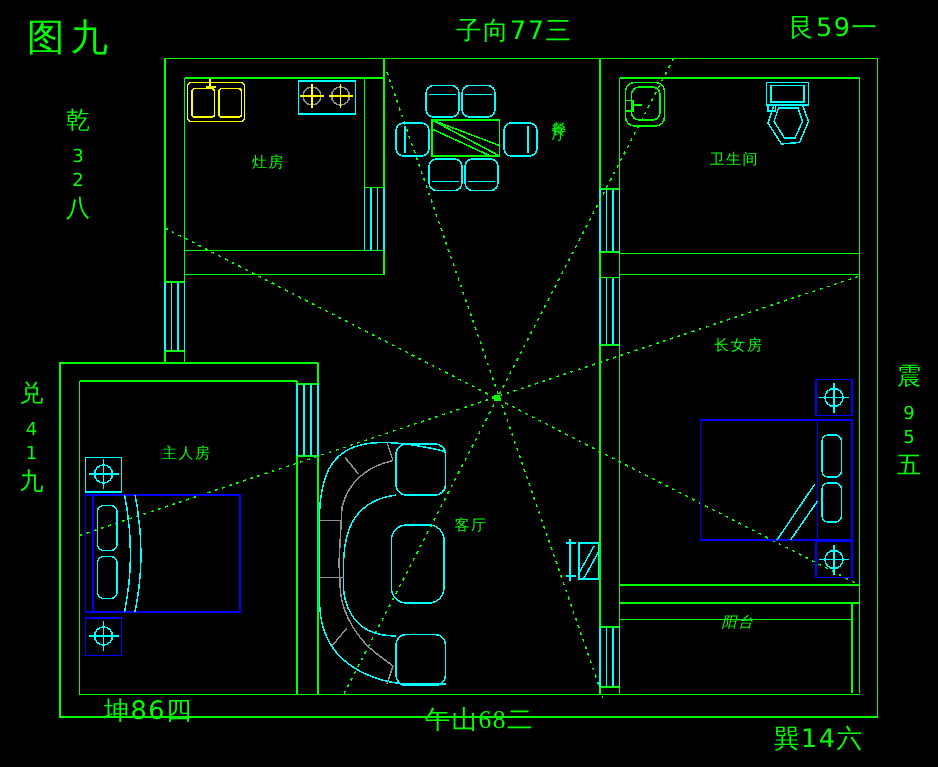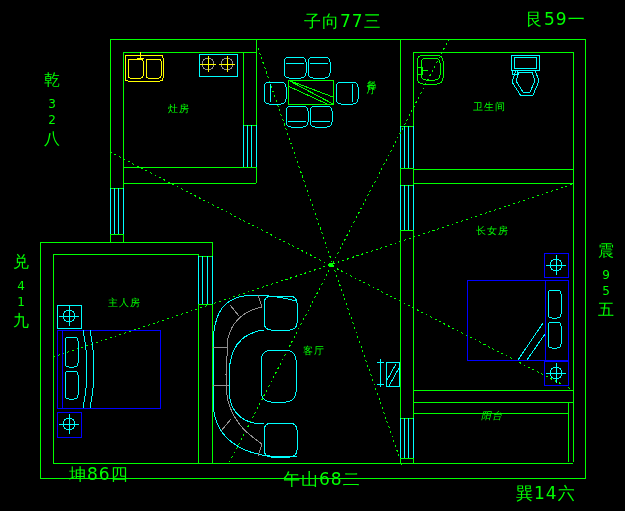--- a/index.html
+++ b/index.html
@@ -154,20 +154,21 @@
       <path class="gr" d="M258,295 L262,307 M230,305 L239,316 M213,347 L228,347 M213,385 L229,385 M221,431 L231,419 M258,456 L262,444"></path>
     </g>
     <rect class="c" x="261" y="350" width="35" height="52" rx="10"></rect>
     <g>
       <path class="c" d="M380,359 V387 M377,362 H384 M377,384 H384"></path>
       <rect class="c" x="386" y="362" width="13" height="24"></rect>
       <path class="c" d="M386,382 L396,364 M389,386 L399,368"></path>
     </g>
   </svg>
 
+  <div class="lbl title" style="left:18px;top:12px;">图九</div>
 
   <div class="vcol" style="left:41px;top:70px;">
     <div class="han">乾</div>
     <div class="dig">3</div>
     <div class="dig">2</div>
     <div class="han">八</div>
   </div>
 
   <div class="vcol" style="left:10px;top:252px;">
     <div class="han">兑</div>
@@ -179,21 +180,21 @@
   <div class="vcol" style="left:595px;top:241px;">
     <div class="han">震</div>
     <div class="dig">9</div>
     <div class="dig">5</div>
     <div class="han">五</div>
   </div>
 
   <div class="lbl edge" style="left:304px;top:13px;">子向77三</div>
   <div class="lbl edge" style="left:526px;top:11px;text-align:right;">艮59一</div>
   <div class="lbl edge" style="left:69px;top:466px;text-align:center;">坤86四</div>
-  <div class="lbl edge" style="left:283px;top:471px;">午山68二</div>
+  <div class="lbl edge" style="left:283px;top:471px;font-family:Liberation Serif, serif;">午山68二</div>
   <div class="lbl edge" style="left:516px;top:485px;">巽14六</div>
 
   <div class="lbl room" style="left:168px;top:104px;">灶房</div>
   <div class="lbl room vtext" style="left:366px;top:72px;">餐厅</div>
   <div class="lbl room" style="left:473px;top:102px;">卫生间</div>
   <div class="lbl room" style="left:476px;top:226px;font-family:Liberation Serif, serif;">长女房</div>
   <div class="lbl room" style="left:108px;top:298px;">主人房</div>
   <div class="lbl room" style="left:303px;top:346px;">客厅</div>
   <div class="lbl room" style="left:481px;top:411px;font-style:italic;">阳台</div>
 

